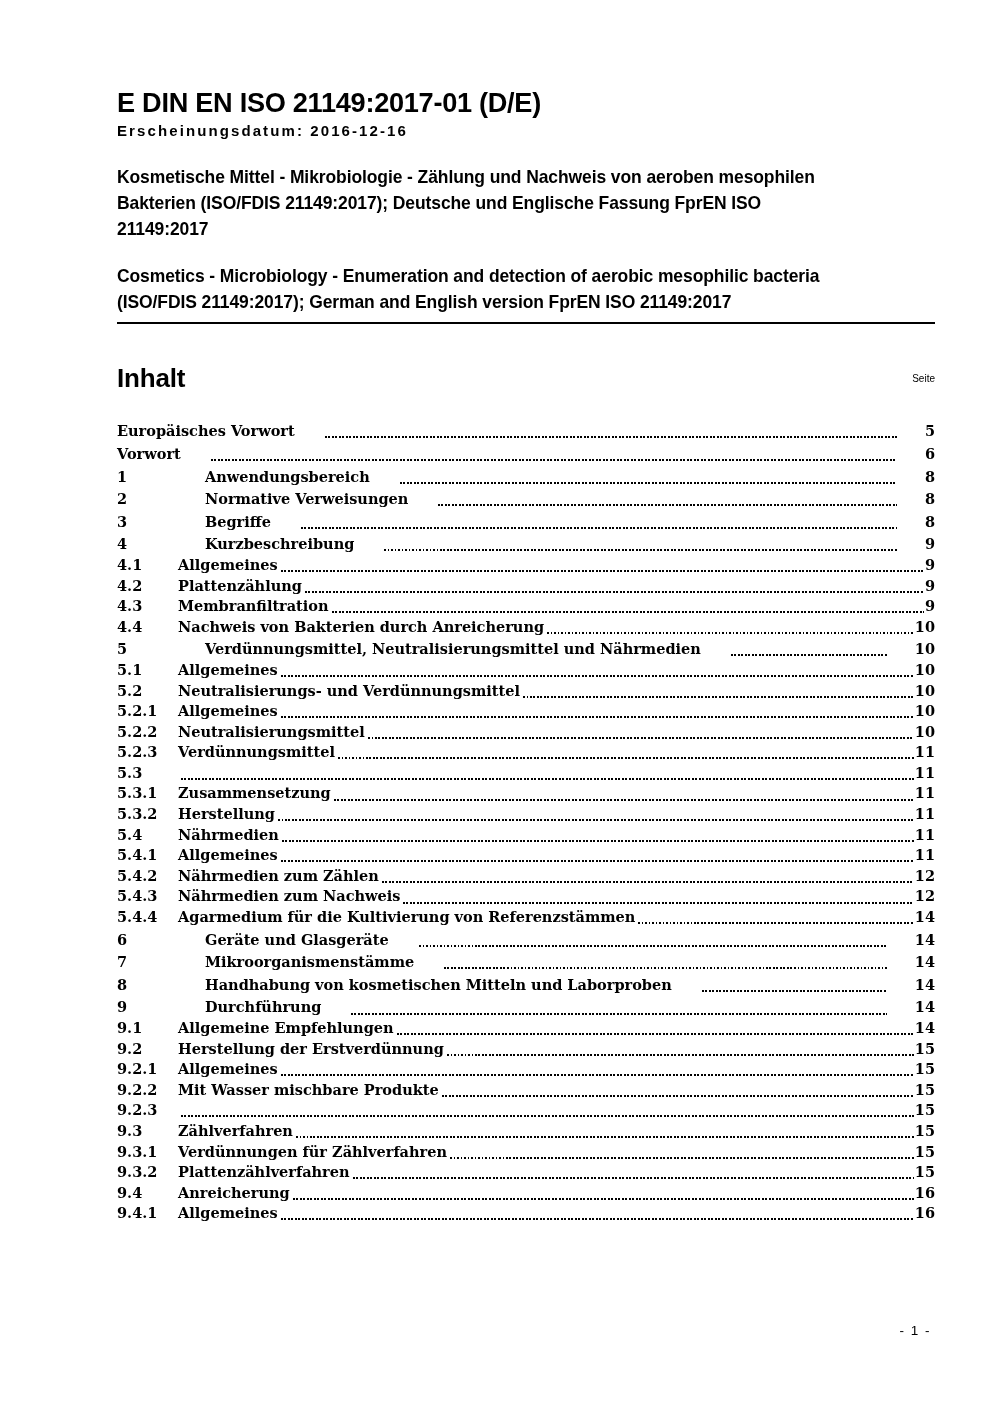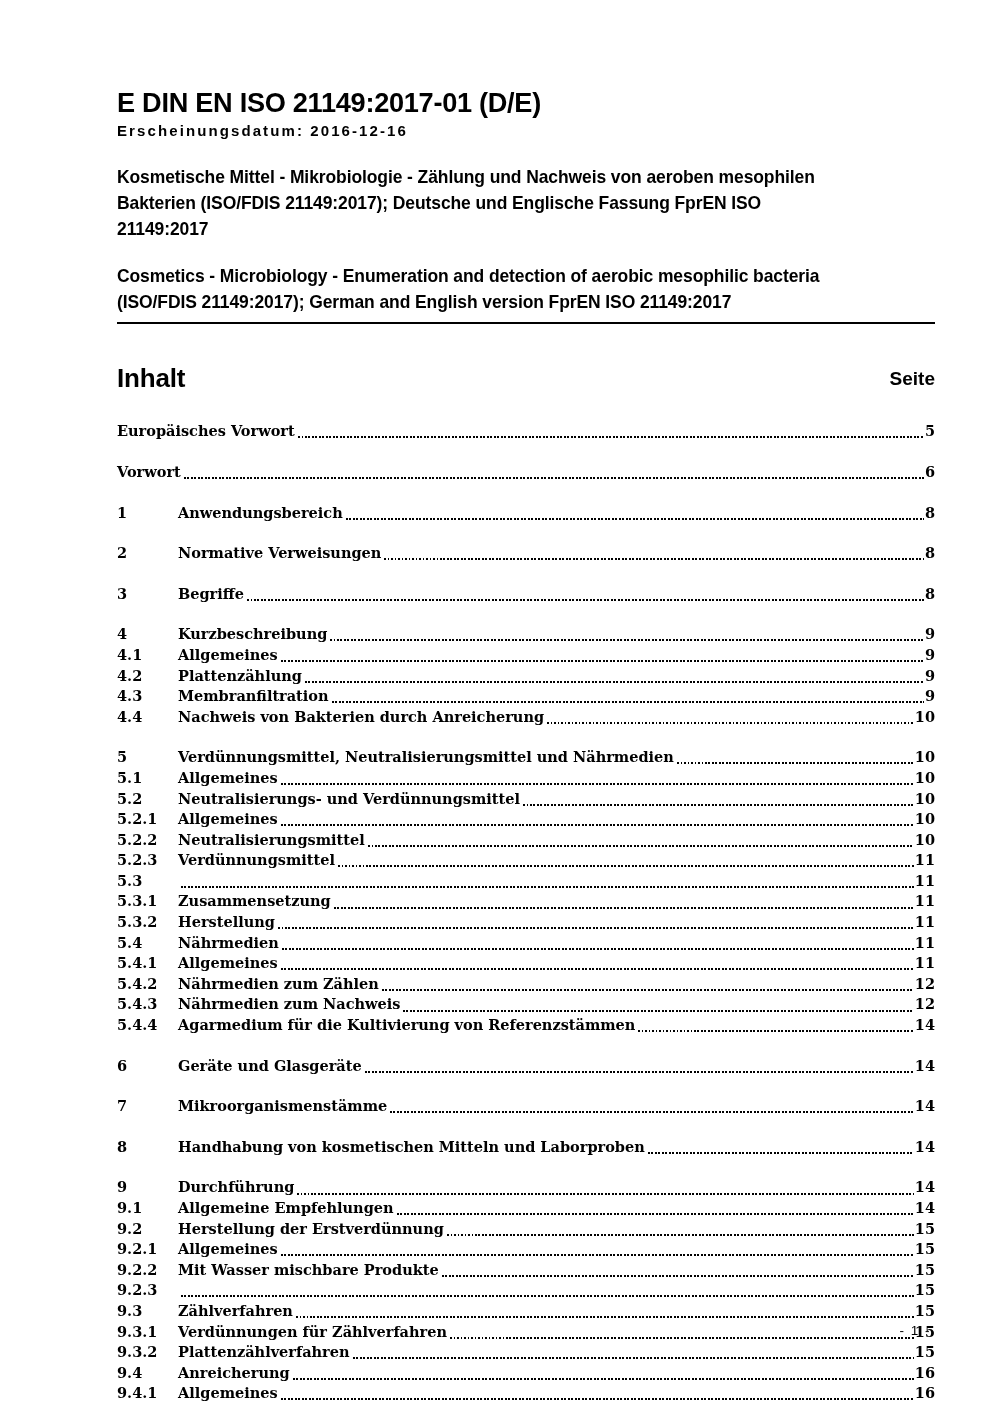--- a/index.html
+++ b/index.html
@@ -57,36 +57,36 @@
     display: flex;
     justify-content: space-between;
     align-items: center;
   }
   .toc-heading {
     font-size: 26px;
     font-weight: bold;
     letter-spacing: -0.2px;
   }
   .page-col-label {
-    font-size: 19px;
-    font-weight: bold;
+    font-size: 10px;
+    font-weight: normal;
   }
   .toc-list {
     margin-top: 27px;
     font-family: "DejaVu Serif", serif;
     font-weight: bold;
     font-size: 14.5px;
   }
   .toc-row {
     display: flex;
     align-items: baseline;
     line-height: 20.6px;
     white-space: nowrap;
   }
-  .toc-row.major { margin-top: 20px; }
+  .toc-row.major { margin-top: 2px; gap: 27px; }
   .toc-num {
     flex: 0 0 61px;
   }
   .toc-label {
     flex: 0 0 auto;
   }
   .toc-dots {
     flex: 1 1 auto;
     min-width: 6px;
     height: 2px;

